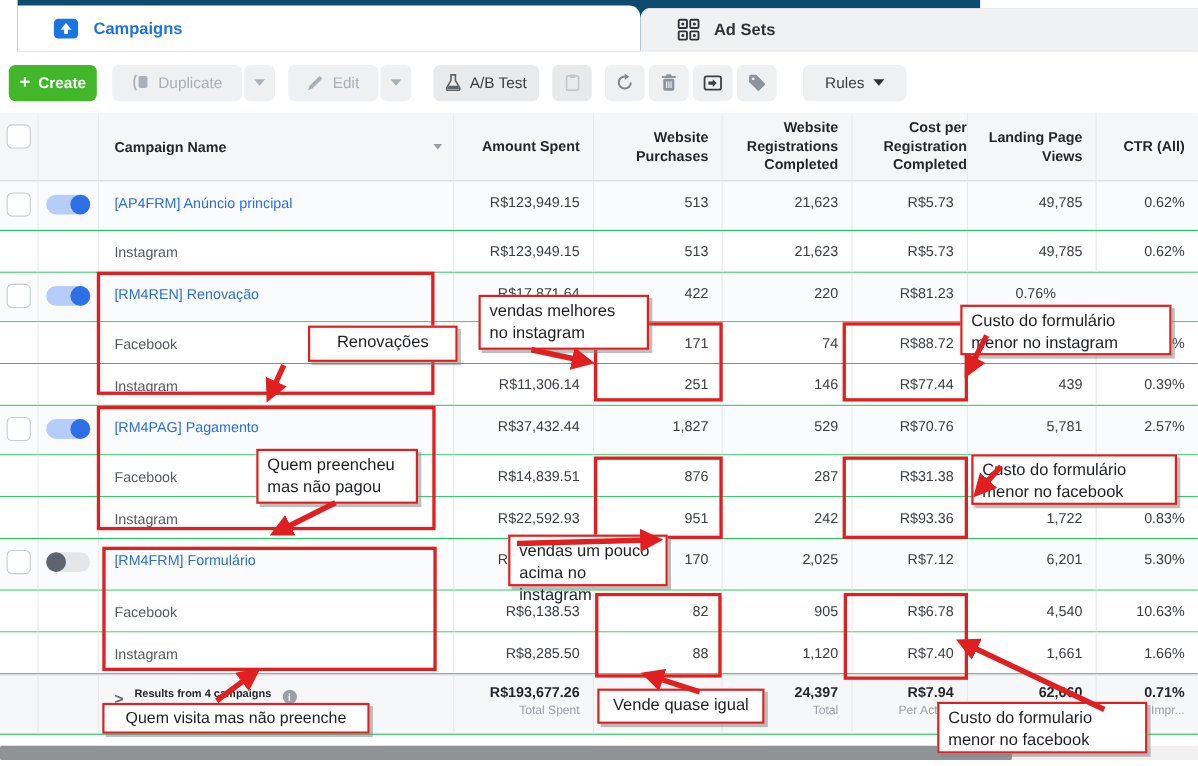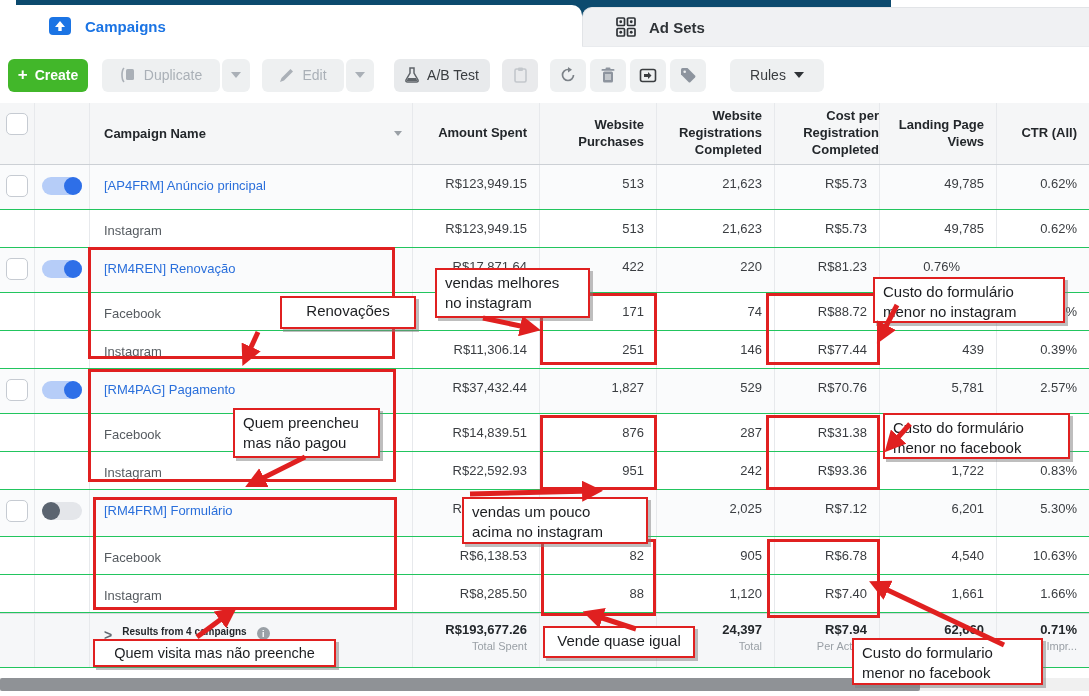--- a/index.html
+++ b/index.html
@@ -446,21 +446,21 @@
 
 <div class="albl center" style="left:245px;top:296px;width:136px;height:33px;margin-left:35px;">Renovações</div>
 <div class="albl" style="left:435px;top:268px;width:155px;height:50px;">vendas melhores
 no instagram</div>
 <div class="albl" style="left:873px;top:277px;width:192px;height:46px;">Custo do formulário
 menor no instagram</div>
 <div class="albl" style="left:233px;top:408px;width:147px;height:50px;">Quem preencheu
 mas não pagou</div>
 <div class="albl" style="left:883px;top:413px;width:187px;height:46px;">Custo do formulário
 menor no facebook</div>
-<div class="albl" style="left:462px;top:497px;width:186px;height:47px;">vendas um pouco
+<div class="albl" style="left:462px;top:486px;width:145px;height:47px;">vendas um pouco
 acima no instagram</div>
 <div class="albl center" style="left:543px;top:626px;width:152px;height:32px;">Vende quase igual</div>
 <div class="albl center" style="left:93px;top:639px;width:243px;height:28px;font-size:14.5px;">Quem visita mas não preenche</div>
 <div class="albl" style="left:852px;top:638px;width:191px;height:47px;">Custo do formulario
 menor no facebook</div>
 
 <svg id="arrows" width="1089" height="696" viewBox="0 0 1089 696">
   <defs>
     <marker id="ah" markerWidth="4.2" markerHeight="4.2" refX="2" refY="2.1" orient="auto">
       <path d="M0,0 L4.2,2.1 L0,4.2 Z" fill="#e02020"></path>

